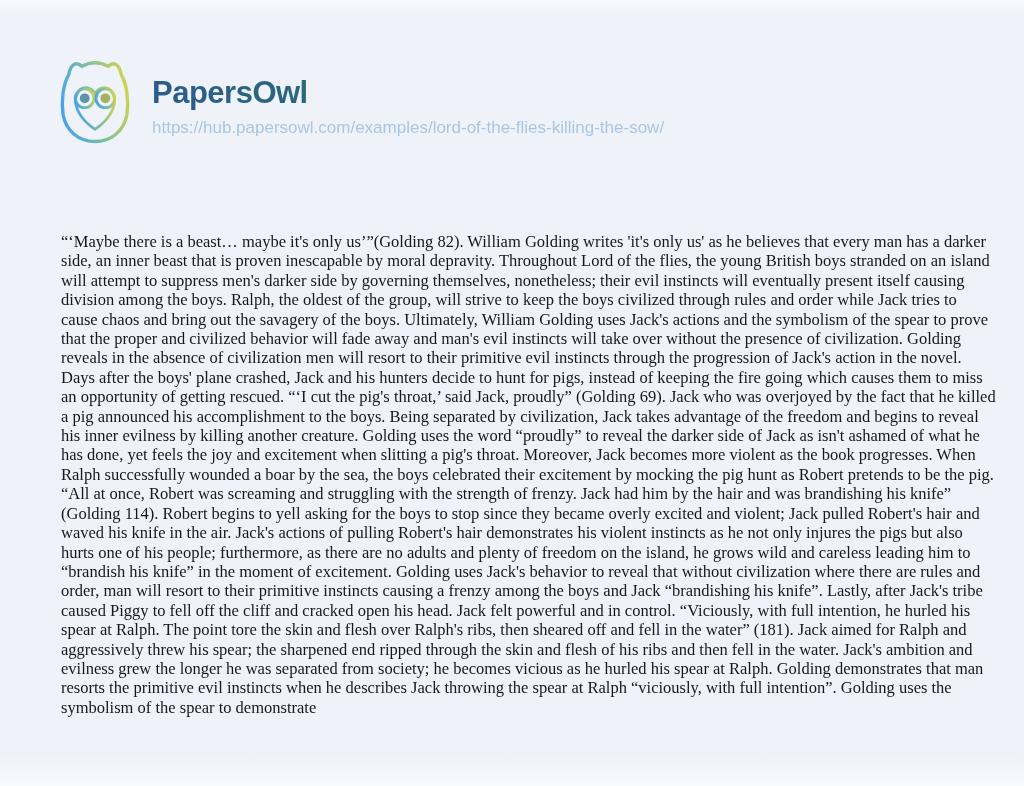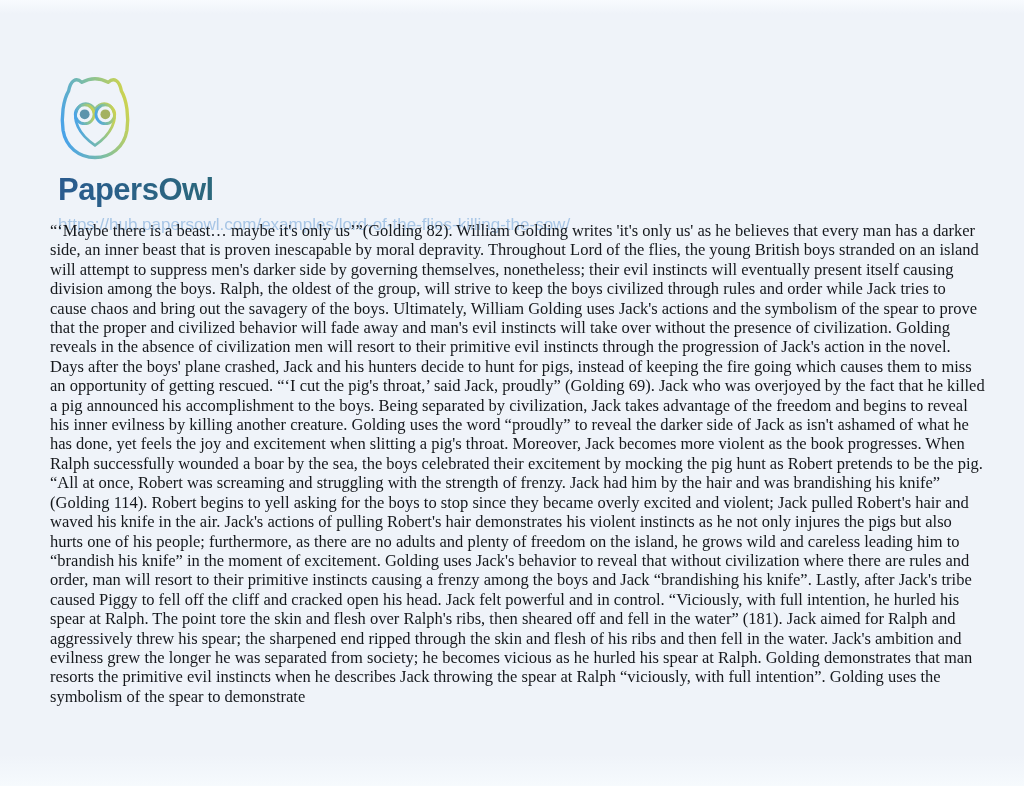--- a/index.html
+++ b/index.html
@@ -12,24 +12,23 @@
   }
   .page {
     position: relative;
     width: 1024px;
     height: 786px;
     background: linear-gradient(#f8fbfe 0px, #eff3f9 14px, #eff3f9 96%, #f6fafd 100%);
   }
   .header {
     position: absolute;
     left: 48px;
-    top: 72px;
+    top: 56px;
     display: flex;
-    align-items: flex-start;
-    flex-direction: column;
+    align-items: center;
   }
   .logo-wrap {
     width: 94px;
     height: 94px;
     flex: 0 0 auto;
     cursor: pointer;
   }
   .brand-block {
     margin-left: 10px;
     padding-top: 6px;
@@ -62,21 +61,21 @@
     font-size: 28px;
     font-weight: 400;
     color: #3b3f46;
     letter-spacing: 0.2px;
   }
   .article-body {
     position: absolute;
     left: 48px;
     top: 219px;
     width: 936px;
-    margin: 2px;
+    margin: 13px;
     font-family: "Liberation Serif", "DejaVu Serif", serif;
     font-size: 16.5px;
     line-height: 19.4px;
     color: #15181c;
     text-align: left;
   }
 </style>
 </head>
 <body>
 

